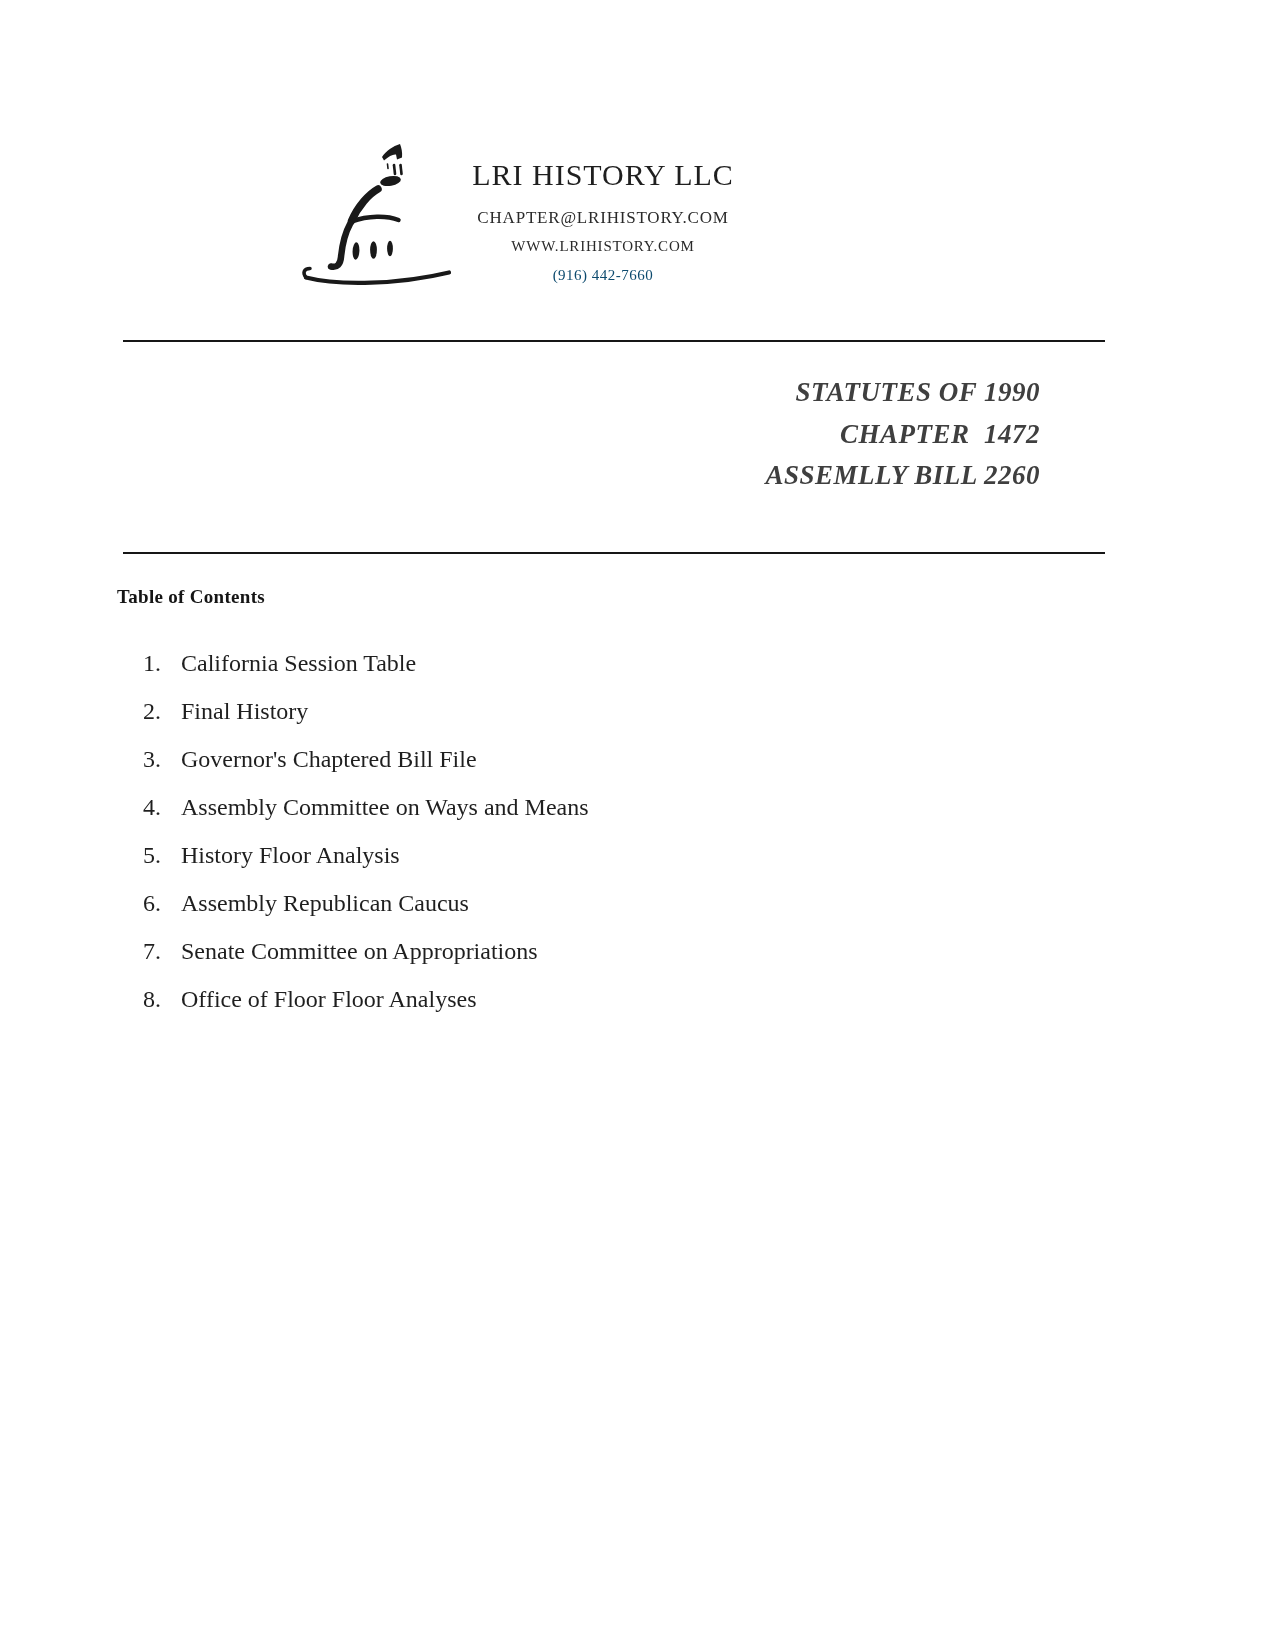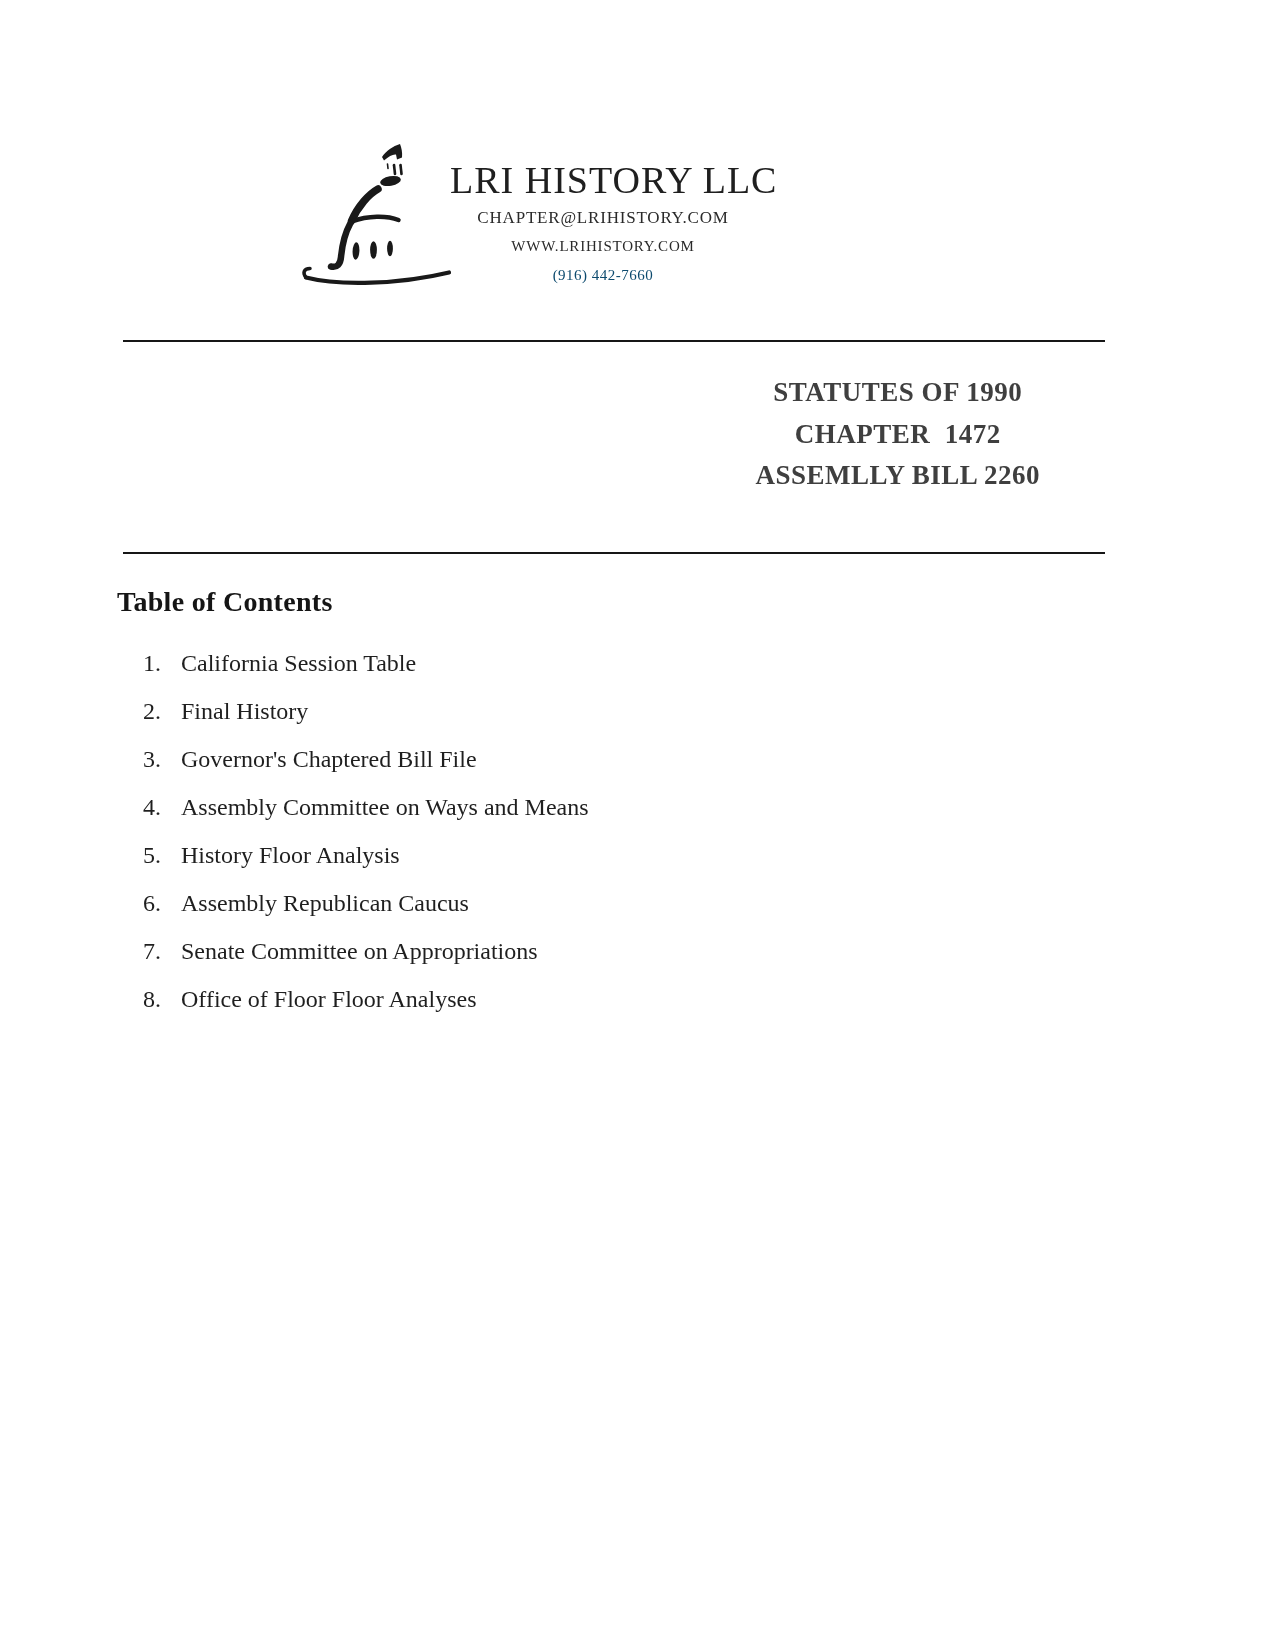--- a/index.html
+++ b/index.html
@@ -27,21 +27,21 @@
     position: absolute;
     left: 450px;
     top: 0;
     width: 306px;
     text-align: center;
   }
   .company-name {
     position: absolute;
     left: 0; right: 0;
     top: 158px;
-    font-size: 38px;
+    font-size: 30px;
     letter-spacing: 1px;
     color: #1f1f1f;
     white-space: nowrap;
   }
   .company-email {
     position: absolute;
     left: -40px; right: -40px;
     top: 208px;
     font-size: 17px;
     letter-spacing: 0.8px;
@@ -76,37 +76,38 @@
     border-top: 2px solid #161616;
   }
   .rule-top { top: 340px; }
   .rule-bottom { top: 552px; }
 
   
   .ref-block {
     position: absolute;
     right: 236px;
     top: 372px;
-    text-align: center;
+    text-align: right;
+    font-style: italic;
   }
   .ref-line {
     font-size: 27px;
     font-weight: bold;
     line-height: 41.5px;
     color: #3f3f3f;
     letter-spacing: 0.5px;
     white-space: pre; 
   }
 
   
   .toc-title {
     position: absolute;
     left: 117px;
     top: 586px;
-    font-size: 28px;
+    font-size: 19px;
     font-weight: bold;
     letter-spacing: 0.3px;
     color: #151515;
     text-align: right;
   }
   .toc-list {
     position: absolute;
     left: 143px;
     top: 650px;
     width: 700px;

